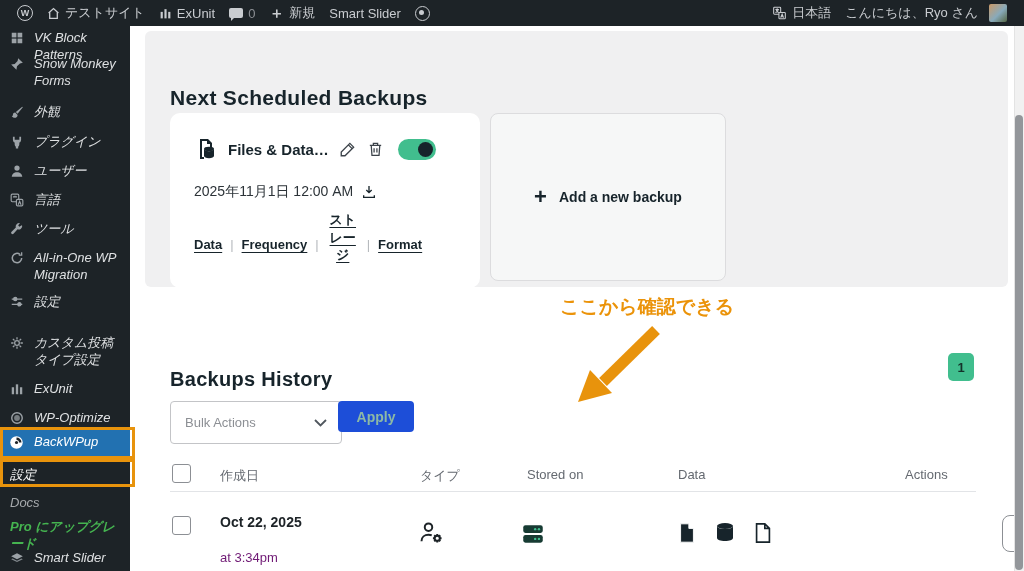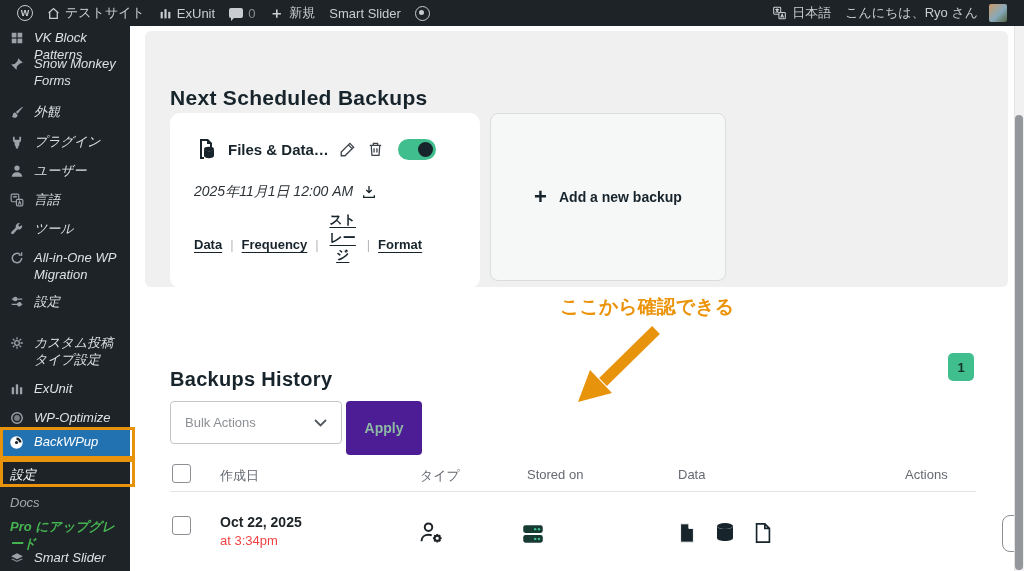--- a/index.html
+++ b/index.html
@@ -44,48 +44,48 @@
   .h1{position:absolute;left:40px;top:46px;font-size:21px;font-weight:800;color:#17242b;letter-spacing:.3px;}
   .h2{position:absolute;left:40px;top:325px;font-size:20px;font-weight:800;color:#17242b;letter-spacing:.3px;}
 
   .sched-card{position:absolute;left:40px;top:87px;width:310px;height:175px;background:#fff;
     border-radius:10px;padding:24px 24px 16px 24px;}
   .sc-head{display:flex;align-items:center;gap:10px;color:#17242b;}
   .sc-name{font-weight:800;font-size:15px;color:#17242b;white-space:nowrap;}
   .icon-btn{color:#3c434a;cursor:pointer;display:flex;}
   .toggle{width:38px;height:21px;border-radius:11px;background:#41be8e;position:relative;cursor:pointer;margin-left:4px;}
   .toggle .knob{position:absolute;right:3px;top:3px;width:15px;height:15px;border-radius:50%;background:#17242b;}
-  .sc-date{margin-top:22px;display:flex;align-items:center;gap:8px;font-size:14px;color:#2c3338;font-style:italic;}
+  .sc-date{margin-top:22px;display:flex;align-items:center;gap:8px;font-size:14px;color:#2c3338;}
   .sc-links{margin-top:24px;display:flex;align-items:center;gap:8px;font-size:13px;font-weight:600;color:#17242b;}
   .sc-links a{color:#17242b;text-decoration:underline;text-underline-offset:3px;cursor:pointer;}
   .sc-sep{color:#b5b9bd;font-weight:400;}
   .storage-link{display:inline-block;width:32px;text-align:center;line-height:1.35;word-break:break-all;margin-top:-14px;}
 
   .add-card{position:absolute;left:360px;top:87px;width:236px;height:168px;background:#f6f7f7;
     border:1px solid #dcdcde;border-radius:8px;display:flex;align-items:center;justify-content:center;
     gap:12px;cursor:pointer;color:#17242b;}
   .add-plus{font-size:22px;font-weight:600;line-height:1;}
   .add-label{font-size:14px;font-weight:800;}
 
   .badge{position:absolute;left:818px;top:327px;width:26px;height:28px;background:#41be8e;border-radius:5px;
     display:grid;place-items:center;font-size:13px;font-weight:600;color:#14332a;}
 
   .bulk-select{position:absolute;left:40px;top:375px;width:172px;height:43px;background:#fff;
     border:1px solid #c3c4c7;border-radius:4px;display:flex;align-items:center;justify-content:space-between;
     padding:0 14px;font-size:13px;color:#8c8f94;cursor:pointer;}
-  .apply-btn{position:absolute;left:216px;top:375px;width:76px;height:54px;background:#4c1d95;border:none;
+  .apply-btn{position:absolute;left:208px;top:375px;width:76px;height:31px;background:#1d4ed8;border:none;
     border-radius:4px;font-size:14px;font-weight:600;color:#8db9a5;cursor:default;font-family:inherit;}
 
   .thead{position:absolute;left:40px;top:436px;width:806px;height:30px;border-bottom:1px solid #e2e4e7;
     font-size:13px;color:#646970;}
   .th{position:absolute;top:5px;}
   .cb{appearance:none;-webkit-appearance:none;width:19px;height:19px;border:1px solid #8c8f94;border-radius:3px;
     background:#fff;margin:0;cursor:pointer;}
   .row-date1{font-size:14px;font-weight:bold;color:#1d2327;}
-  .row-date2{font-size:13px;color:#ef4444;margin-top:3px;}
+  .row-date2{font-size:13px;color:#701a75;margin-top:20px;}
   .actions-btn{position:absolute;left:872px;top:489px;width:36px;height:37px;background:#fff;
     border:1px solid #8c8f94;border-radius:8px;display:flex;flex-direction:column;align-items:center;
     justify-content:center;gap:2.5px;cursor:pointer;}
   .actions-btn i{width:3px;height:3px;border-radius:50%;background:#1d2327;}
 
   
   .anno1{position:absolute;left:430px;top:237px;width:316px;background:#fff;text-align:center;
     padding:3px 4px;color:#eb9309;font-size:19px;font-weight:bold;z-index:5;}
   .anno2{position:absolute;left:430px;top:268px;width:316px;text-align:left;color:#eb9309;
     font-size:19px;font-weight:bold;}

